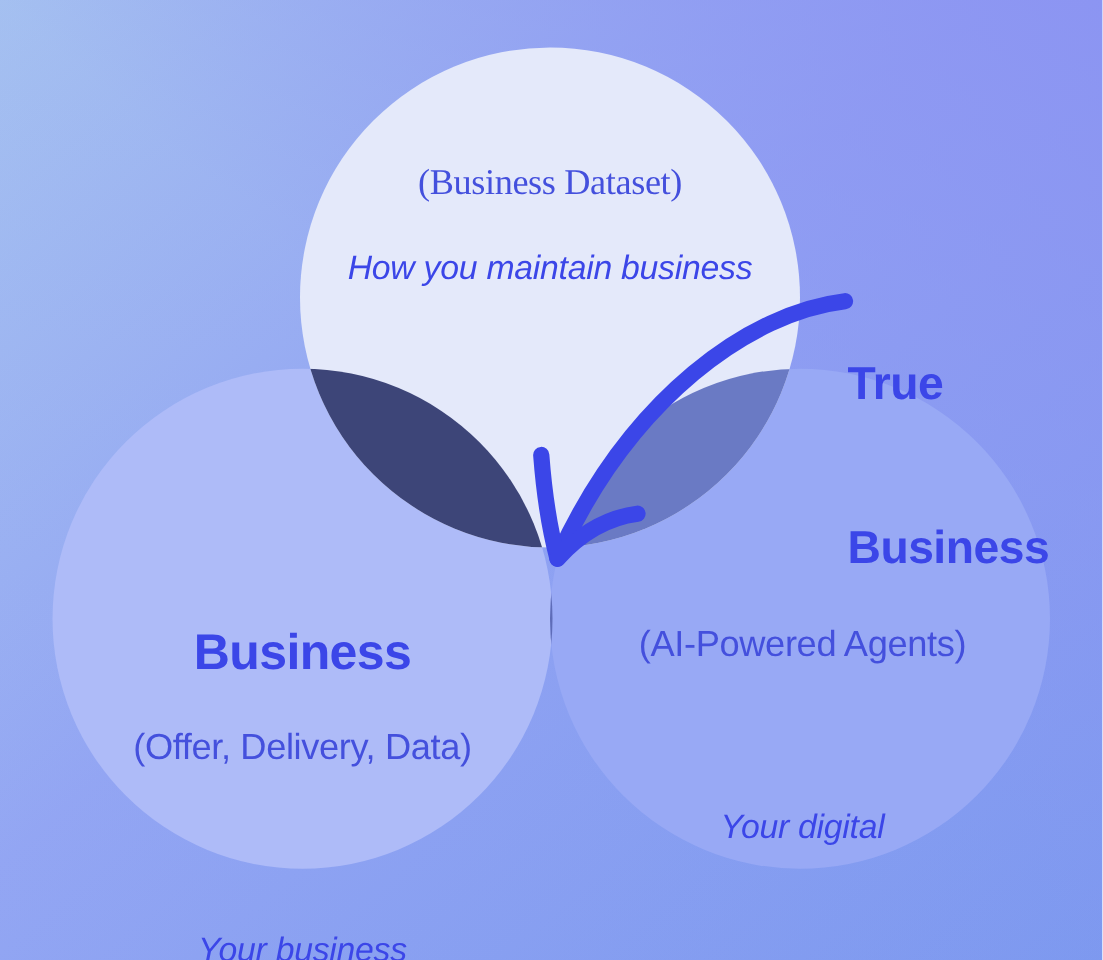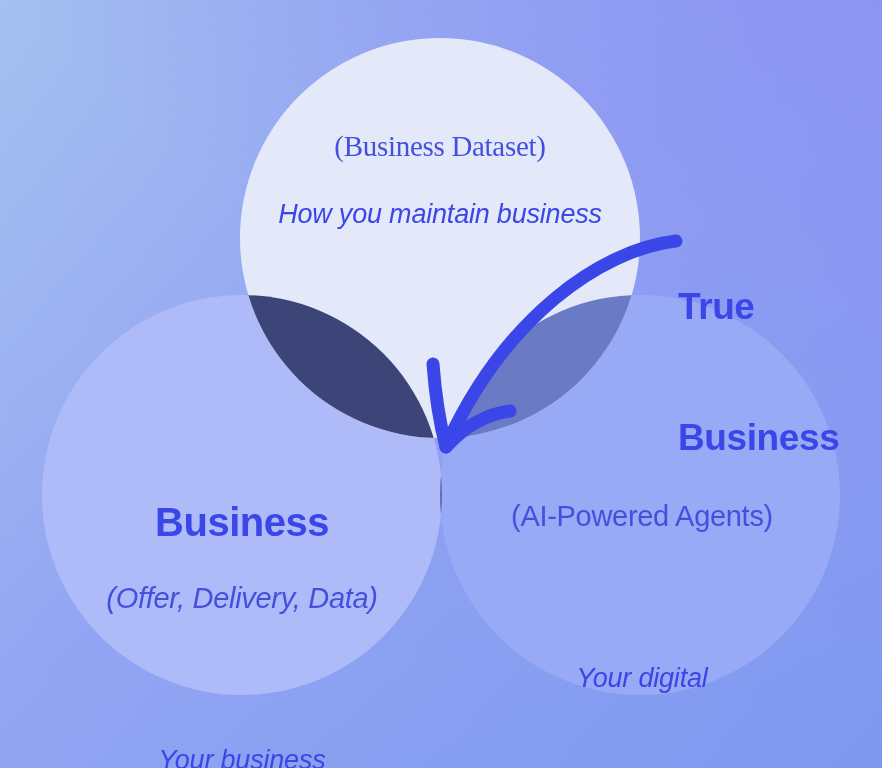--- a/index.html
+++ b/index.html
@@ -54,30 +54,30 @@
   }
   #grp-context .lbl-title { margin: 0 0 11px 0; }
   #grp-context .lbl-sub   { margin: 0 0 8px 0; font-family: Liberation Serif, serif; }
 
   #grp-business {
     left: 62px;
     top: 470px;
     width: 360px;
   }
   #grp-business .lbl-title { margin: 0 0 10px 0; }
-  #grp-business .lbl-sub   { margin: 0 0 27px 0; font-style: italic; }
+  #grp-business .lbl-sub   { margin: 0 0 27px 0; }
   #grp-business .lbl-tag   { line-height: 1.32; }
 
   #grp-automation {
     left: 462px;
     top: 470px;
     width: 360px;
   }
   #grp-automation .lbl-title { margin: 0 0 10px 0; }
-  #grp-automation .lbl-sub   { margin: 0 0 27px 0; }
+  #grp-automation .lbl-sub   { margin: 0 0 10px 0; }
   #grp-automation .lbl-tag   { line-height: 1.32; }
 
   #grp-leverage {
     left: 678px;
     top: 198px;
     width: 200px;
     text-align: left;
     font-weight: bold;
     font-size: 37px;
     line-height: 1.18;

